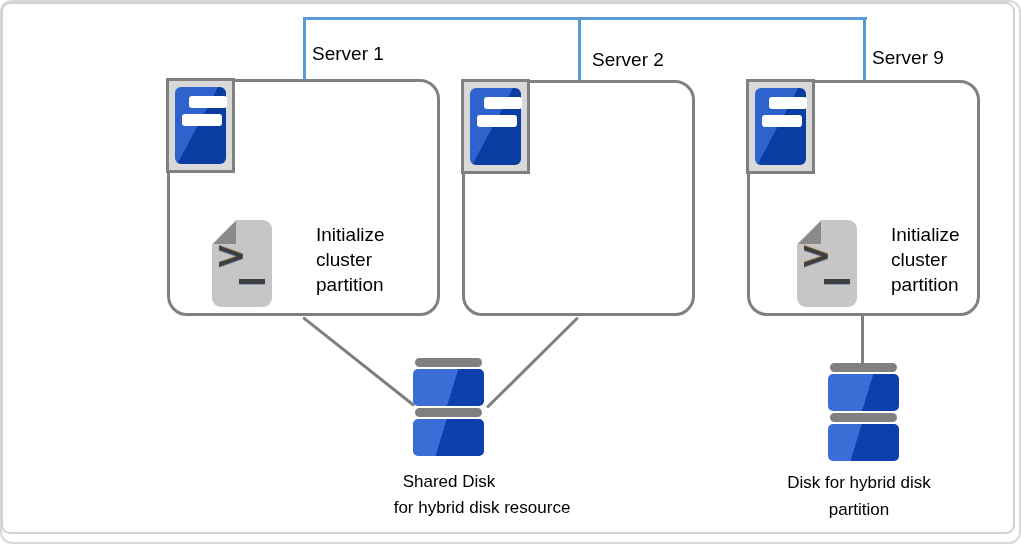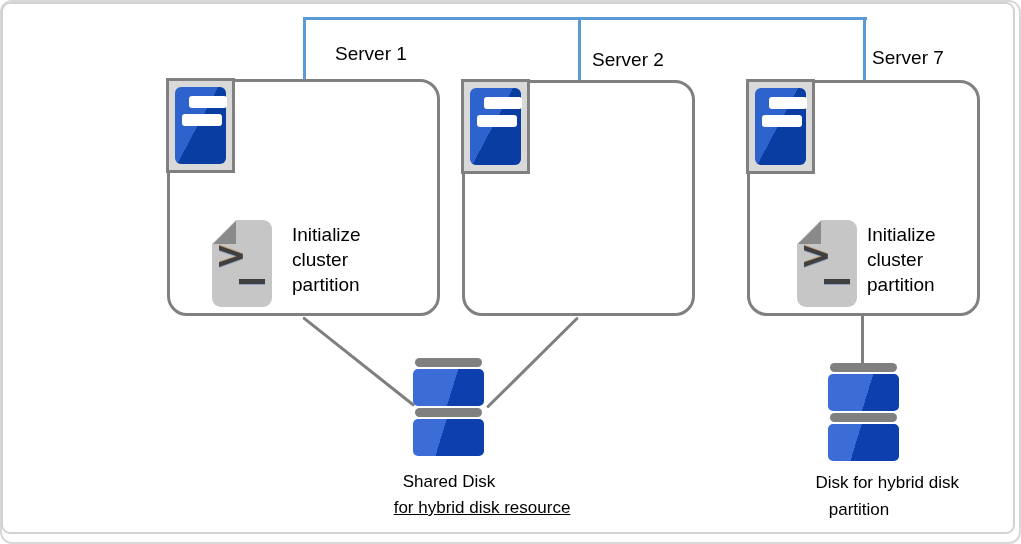--- a/index.html
+++ b/index.html
@@ -17,21 +17,21 @@
     border:2px solid #d2d2d2; border-radius:9px; }
 
   
   .net { background:#5b9bd5; }
   .net-h { left:303px; top:17px; width:564px; height:3px; }
   .net-v { width:3px; top:17px; height:64px; }
   .net-v1 { left:303px; } .net-v2 { left:578px; } .net-v3 { left:863px; }
 
   
   .srv-label { font-size:19px; line-height:20px; color:#000; white-space:nowrap; }
-  .srv-label.s1 { left:335px; top:44px; }
+  .srv-label.s1 { left:312px; top:44px; }
   .srv-label.s2 { left:592px; top:50px; }
   .srv-label.s3 { left:872px; top:48px; }
 
   
   .server-box { border:3px solid #808080; border-radius:20px; background:#fff; }
   .box1 { left:167px; top:79px; width:273px; height:237px; }
   .box2 { left:462px; top:80px; width:233px; height:236px; }
   .box3 { left:747px; top:80px; width:233px; height:236px; }
 
   
@@ -54,21 +54,21 @@
     background:#fff; clip-path:polygon(0 0, 100% 0, 0 100%); }
   .doc-flap { position:absolute; left:1px; top:1px; width:23px; height:23px;
     background:#8a8a8a; clip-path:polygon(100% 0, 100% 100%, 0 100%); }
   .doc-gt { position:absolute; left:3px; top:13px; color:#3f3f3f;
     font:bold 38px "DejaVu Sans", sans-serif;
     text-shadow:0 -1px 0 rgba(196,120,40,.45), 0 1px 0 rgba(60,100,180,.35); }
   .doc-us { position:absolute; left:27px; top:59px; width:26px; height:5px;
     background:#3f3f3f; box-shadow:0 1px 0 rgba(60,100,180,.4); }
 
   
-  .script-note { font-size:19px; line-height:25px; white-space:pre-line; }
+  .script-note { font-size:19px; line-height:25px; white-space:pre-line;margin-left:24px; }
   .script-note.t1 { left:292px; top:222px; }
   .script-note.t3 { left:867px; top:222px; }
 
   
   .link { background:#7f7f7f; height:3px; border-radius:2px; transform-origin:0 50%; }
   .linkA { left:303px; top:316px; width:142px; transform:rotate(38.4deg); }
   .linkB { left:578px; top:316px; width:128px; transform:rotate(135.3deg); }
   .linkC { left:861px; top:316px; width:3px; height:49px; border-radius:0; }
 
   
@@ -80,38 +80,38 @@
   .disk .pillA { top:0; } .disk .pillB { top:50px; }
   .disk .platter { position:absolute; left:0; width:71px; height:37px; border-radius:5px; }
   .disk .platterA { top:11px;
     background:linear-gradient(107deg, #3c6cd6 55%, #0d3fae 55%); }
   .disk .platterB { top:61px;
     background:linear-gradient(107deg, #3c6cd6 41%, #0d3fae 41%); }
 
   
   .disk-caption { font-size:17px; line-height:26px; text-align:center; }
   .cap-shared-1 { left:349px; top:469px; width:200px; }
-  .cap-shared-2 { left:332px; top:495px; width:300px;text-decoration:underline; }
-  .cap-hybrid-1 { left:759px; top:470px; width:200px;text-align:right; }
+  .cap-shared-2 { left:332px; top:495px; width:300px; }
+  .cap-hybrid-1 { left:759px; top:470px; width:200px; }
   .cap-hybrid-2 { left:759px; top:497px; width:200px; }
 </style>
 </head>
 <body>
 
 <div class="abs frame-outer"></div>
 <div class="abs frame-inner"></div>
 
 <div class="abs net net-h"></div>
 <div class="abs net net-v net-v1"></div>
 <div class="abs net net-v net-v2"></div>
 <div class="abs net net-v net-v3"></div>
 
 <div class="abs srv-label s1">Server 1</div>
 <div class="abs srv-label s2">Server 2</div>
-<div class="abs srv-label s3">Server 7</div>
+<div class="abs srv-label s3">Server 9</div>
 
 <div class="abs server-box box1"></div>
 <div class="abs server-box box2"></div>
 <div class="abs server-box box3"></div>
 
 <div class="abs plate p1">
   <div class="tower">
     <div class="bar bar1"></div>
     <div class="bar bar2"></div>
   </div>

